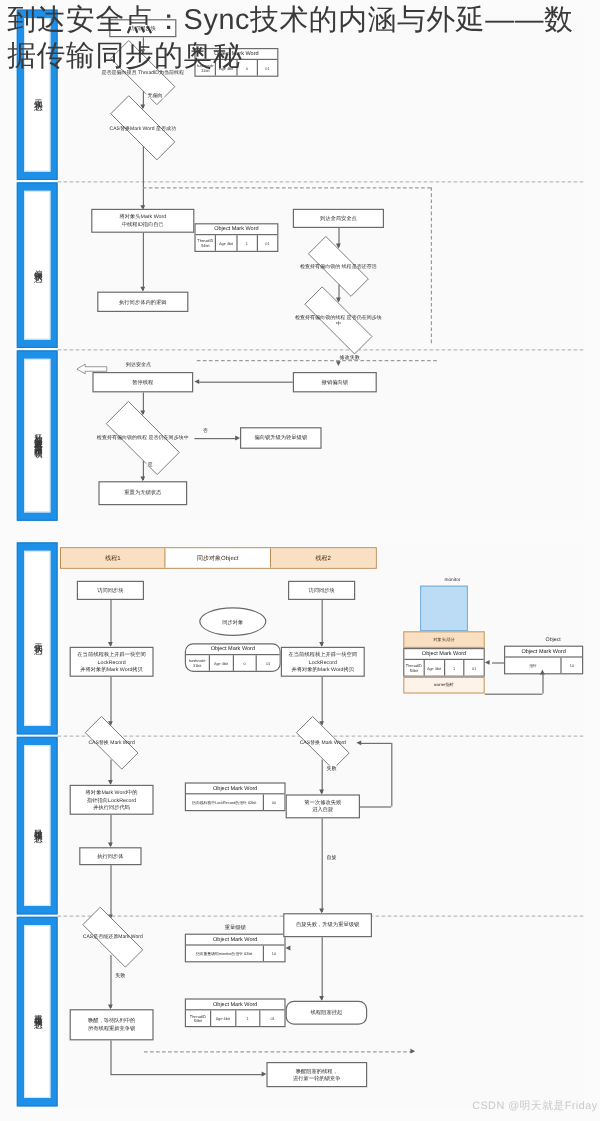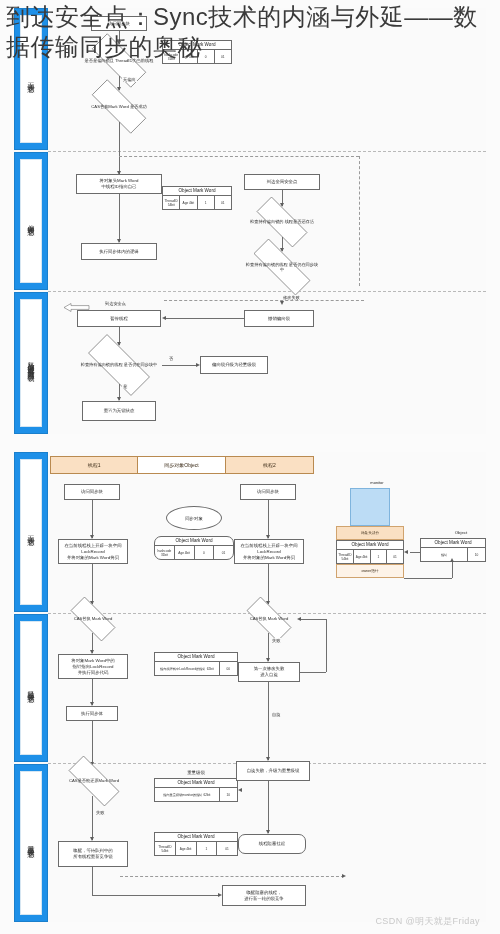--- a/index.html
+++ b/index.html
@@ -16,21 +16,21 @@
   
   .title-overlay{
     position:absolute; left:6px; top:2px; width:492px;
     font-size:24px; line-height:30px; color:#3a3a3a;
     letter-spacing:.5px; z-index:80; pointer-events:none;
     font-family:"Liberation Sans","DejaVu Sans",sans-serif;
   }
 
   
   .watermark{
-    position:absolute; right:20px; bottom:6px; z-index:70;
+    position:absolute; right:2px; bottom:6px; z-index:70;
     font-size:9px; color:#c9c9c9; letter-spacing:.4px;
   }
 
   
   .panel{ position:absolute; background:#fafafa; }
   #panel1{ left:14px; top:8px; width:472px; height:426px; }
   #panel2{ left:14px; top:452px; width:472px; height:470px; }
 
   
   .rail{

